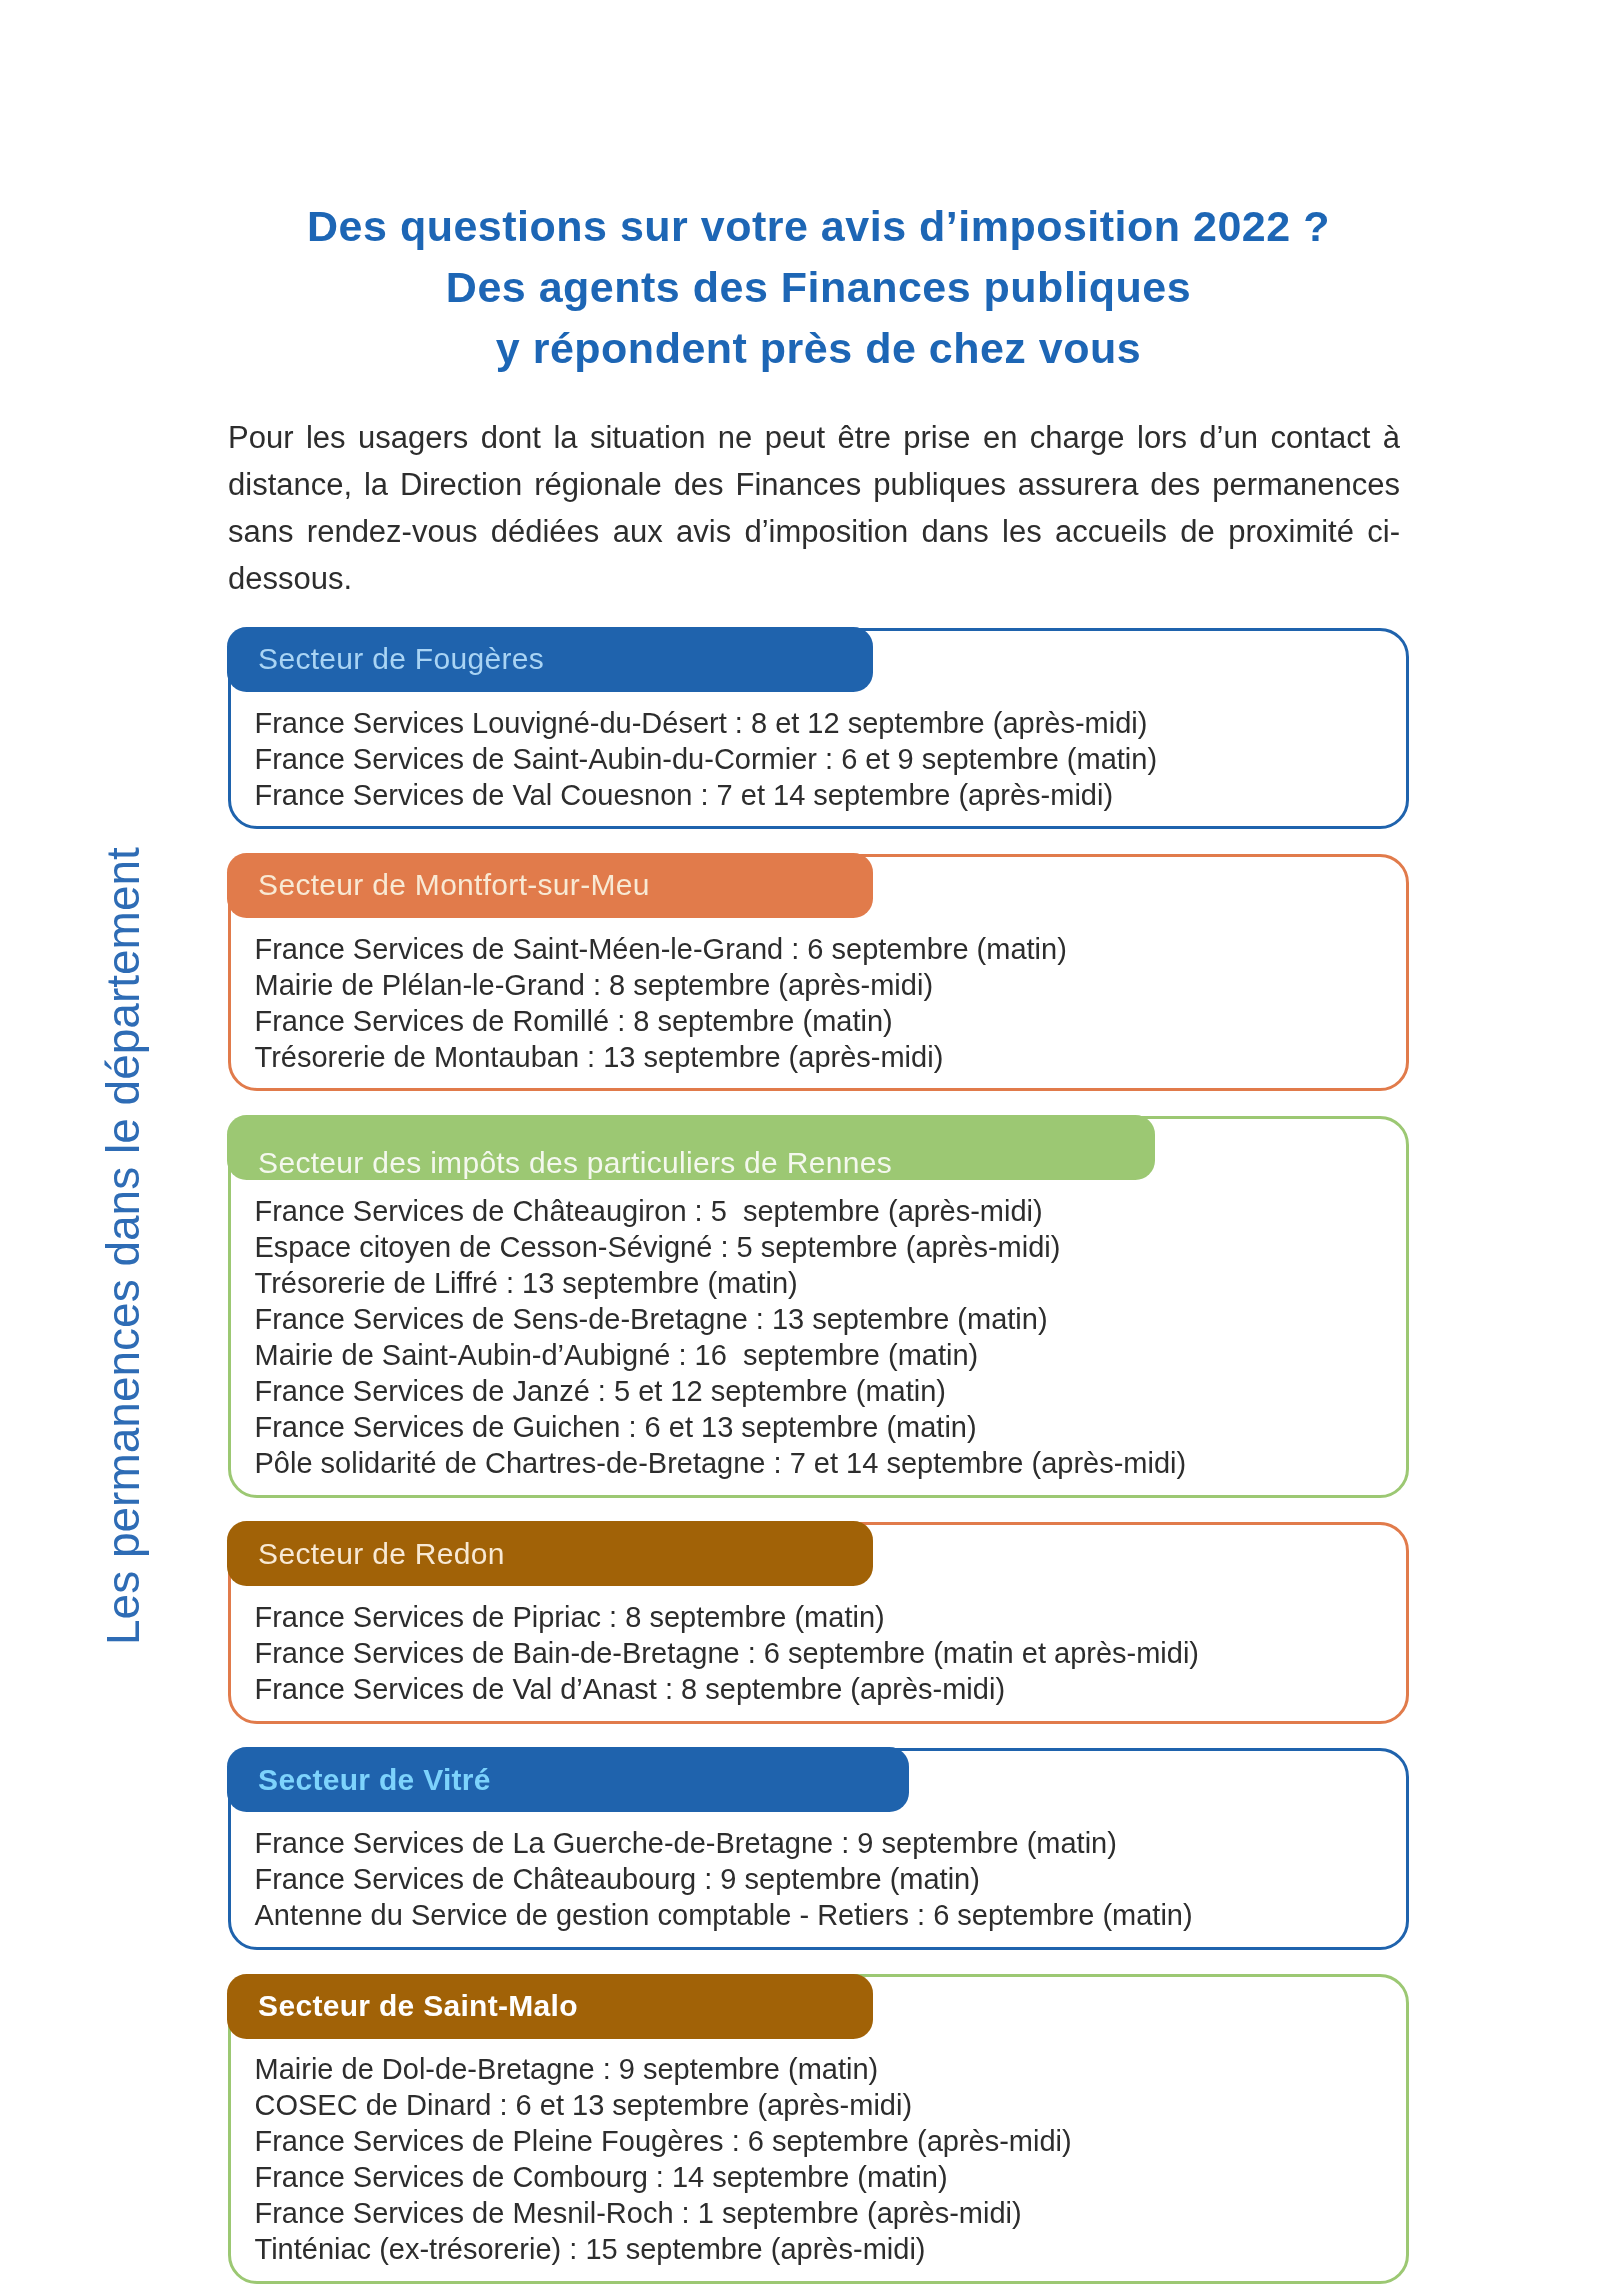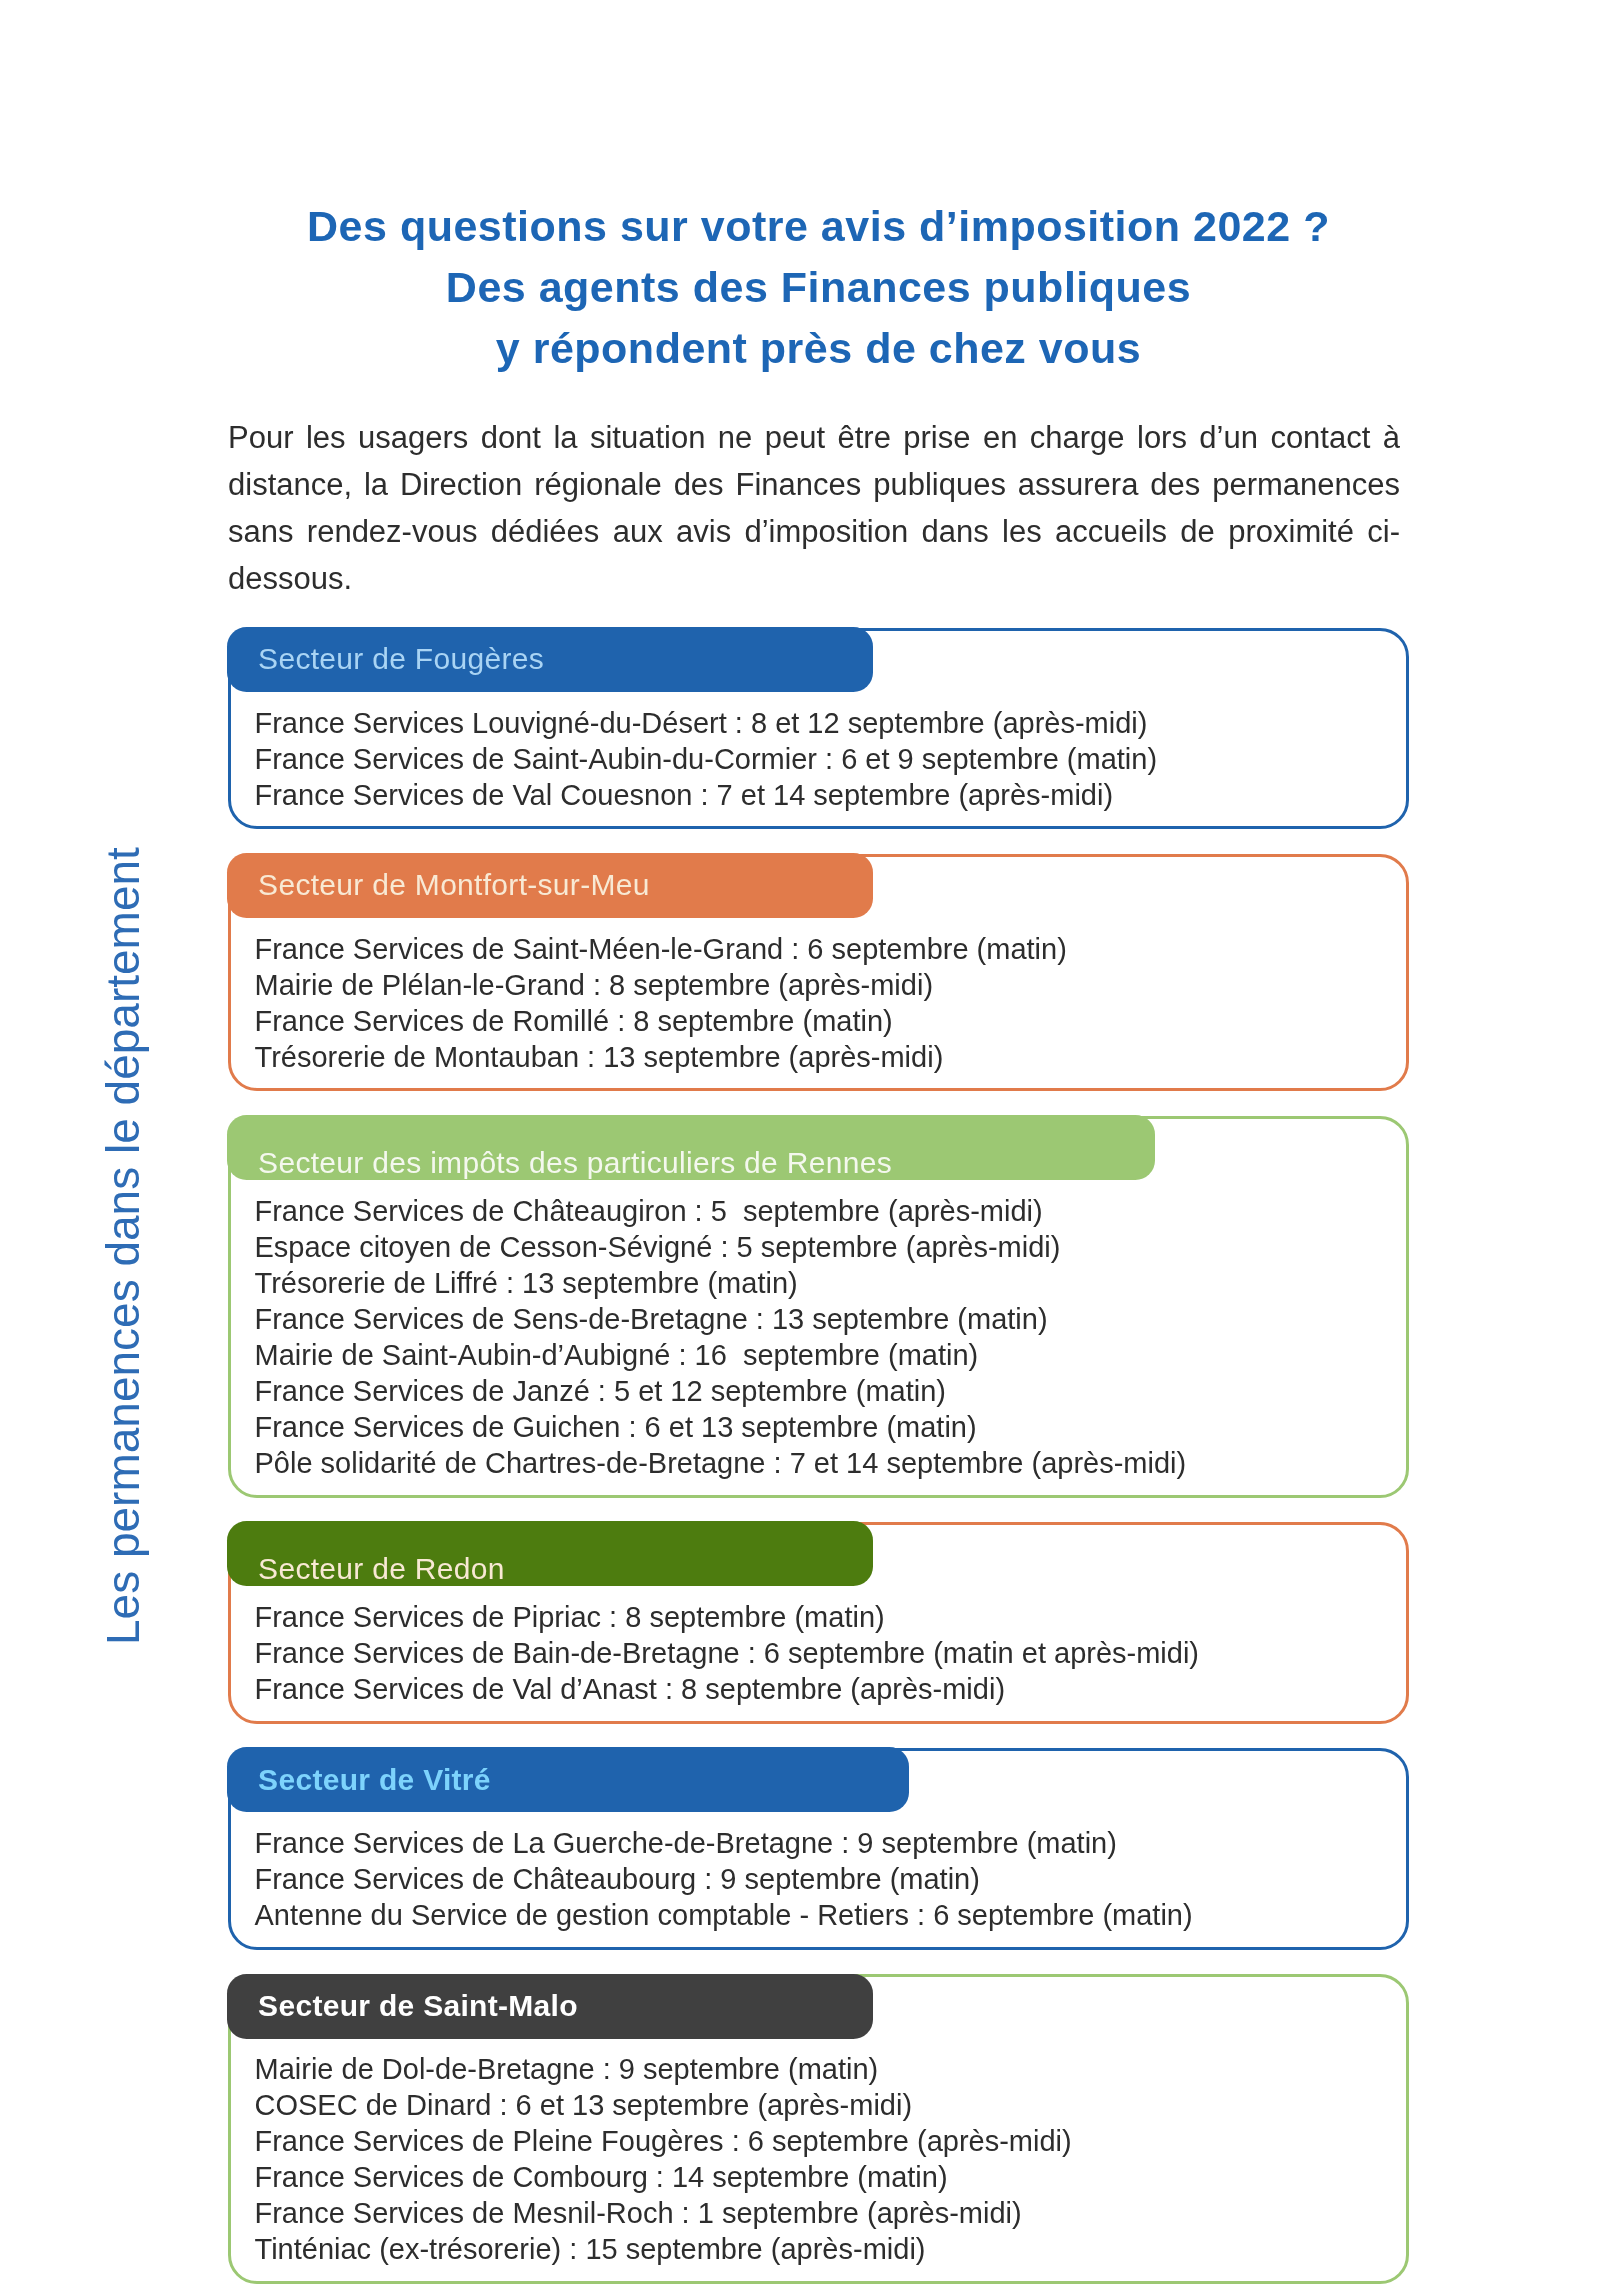--- a/index.html
+++ b/index.html
@@ -137,37 +137,37 @@
       <div class="schedule-line">France Services de Châteaugiron : 5  septembre (après-midi)</div>
       <div class="schedule-line">Espace citoyen de Cesson-Sévigné : 5 septembre (après-midi)</div>
       <div class="schedule-line">Trésorerie de Liffré : 13 septembre (matin)</div>
       <div class="schedule-line">France Services de Sens-de-Bretagne : 13 septembre (matin)</div>
       <div class="schedule-line">Mairie de Saint-Aubin-d’Aubigné : 16  septembre (matin)</div>
       <div class="schedule-line">France Services de Janzé : 5 et 12 septembre (matin)</div>
       <div class="schedule-line">France Services de Guichen : 6 et 13 septembre (matin)</div>
       <div class="schedule-line">Pôle solidarité de Chartres-de-Bretagne : 7 et 14 septembre (après-midi)</div>
     </section>
     <section class="section-box" style="border-color: rgb(225, 123, 75);">
-      <div class="section-pill" style="background: #4d7c0f; align-items: flex-end;">
+      <div class="section-pill" style="background: #a16207;">
         <span class="pill-label" style="color: rgb(248, 233, 212);">Secteur de Redon</span>
       </div>
       <div class="schedule-line">France Services de Pipriac : 8 septembre (matin)</div>
       <div class="schedule-line">France Services de Bain-de-Bretagne : 6 septembre (matin et après-midi)</div>
       <div class="schedule-line">France Services de Val d’Anast : 8 septembre (après-midi)</div>
     </section>
     <section class="section-box" style="border-color: rgb(31, 99, 173);">
       <div class="section-pill" style="background: rgb(31, 99, 173);">
         <span class="pill-label" style="color: #7dd3fc;">Secteur de Vitré</span>
       </div>
       <div class="schedule-line">France Services de La Guerche-de-Bretagne : 9 septembre (matin)</div>
       <div class="schedule-line">France Services de Châteaubourg : 9 septembre (matin)</div>
       <div class="schedule-line">Antenne du Service de gestion comptable - Retiers : 6 septembre (matin)</div>
     </section>
     <section class="section-box" style="border-color: rgb(156, 200, 115);">
-      <div class="section-pill" style="background: #404040;">
+      <div class="section-pill" style="background: #a16207;">
         <span class="pill-label" style="color: rgb(255, 255, 255);">Secteur de Saint-Malo</span>
       </div>
       <div class="schedule-line">Mairie de Dol-de-Bretagne : 9 septembre (matin)</div>
       <div class="schedule-line">COSEC de Dinard : 6 et 13 septembre (après-midi)</div>
       <div class="schedule-line">France Services de Pleine Fougères : 6 septembre (après-midi)</div>
       <div class="schedule-line">France Services de Combourg : 14 septembre (matin)</div>
       <div class="schedule-line">France Services de Mesnil-Roch : 1 septembre (après-midi)</div>
       <div class="schedule-line">Tinténiac (ex-trésorerie) : 15 septembre (après-midi)</div>
     </section>
   </main>

